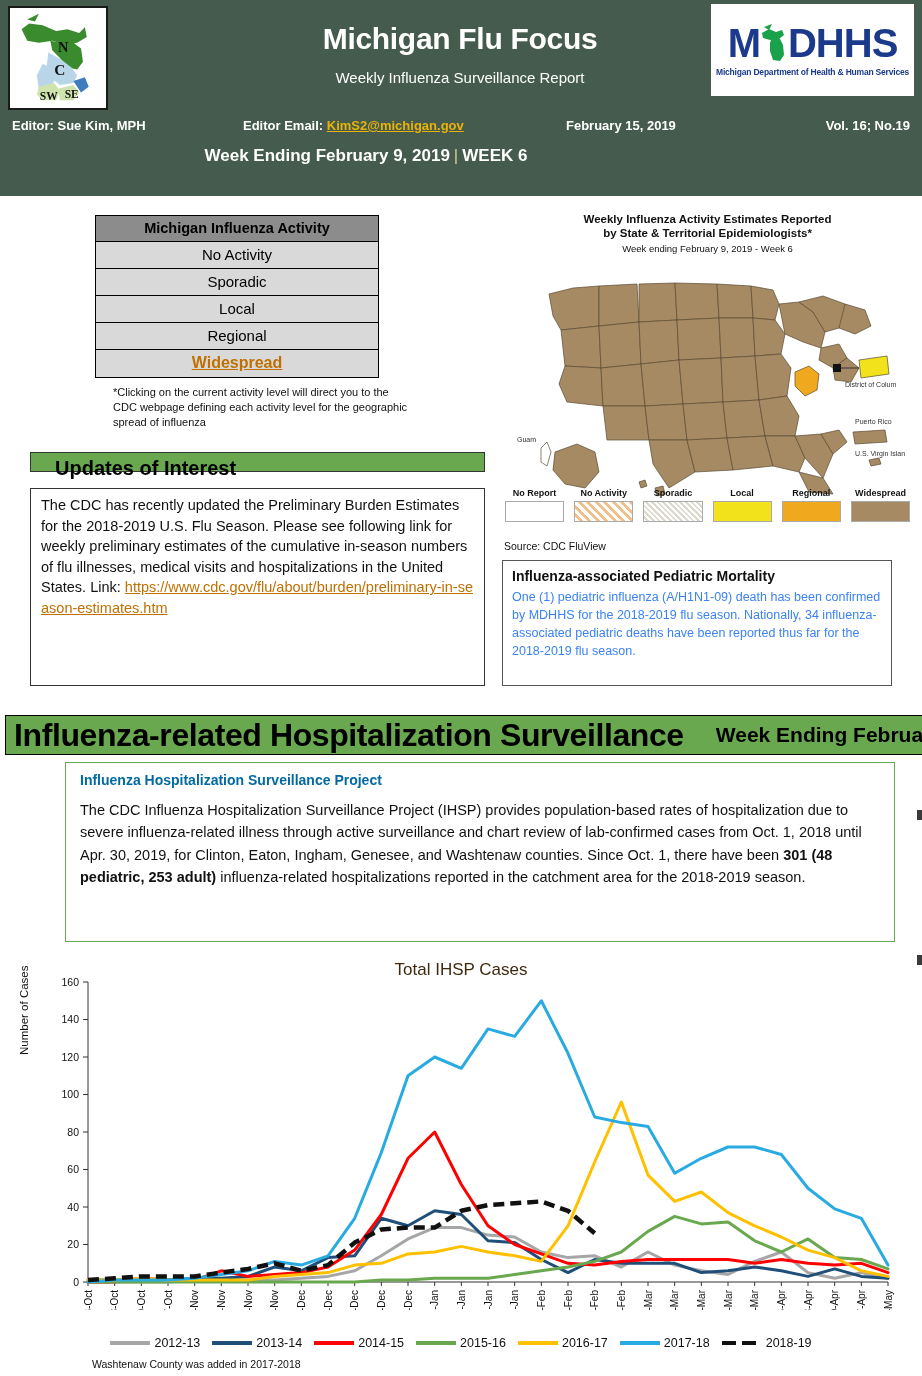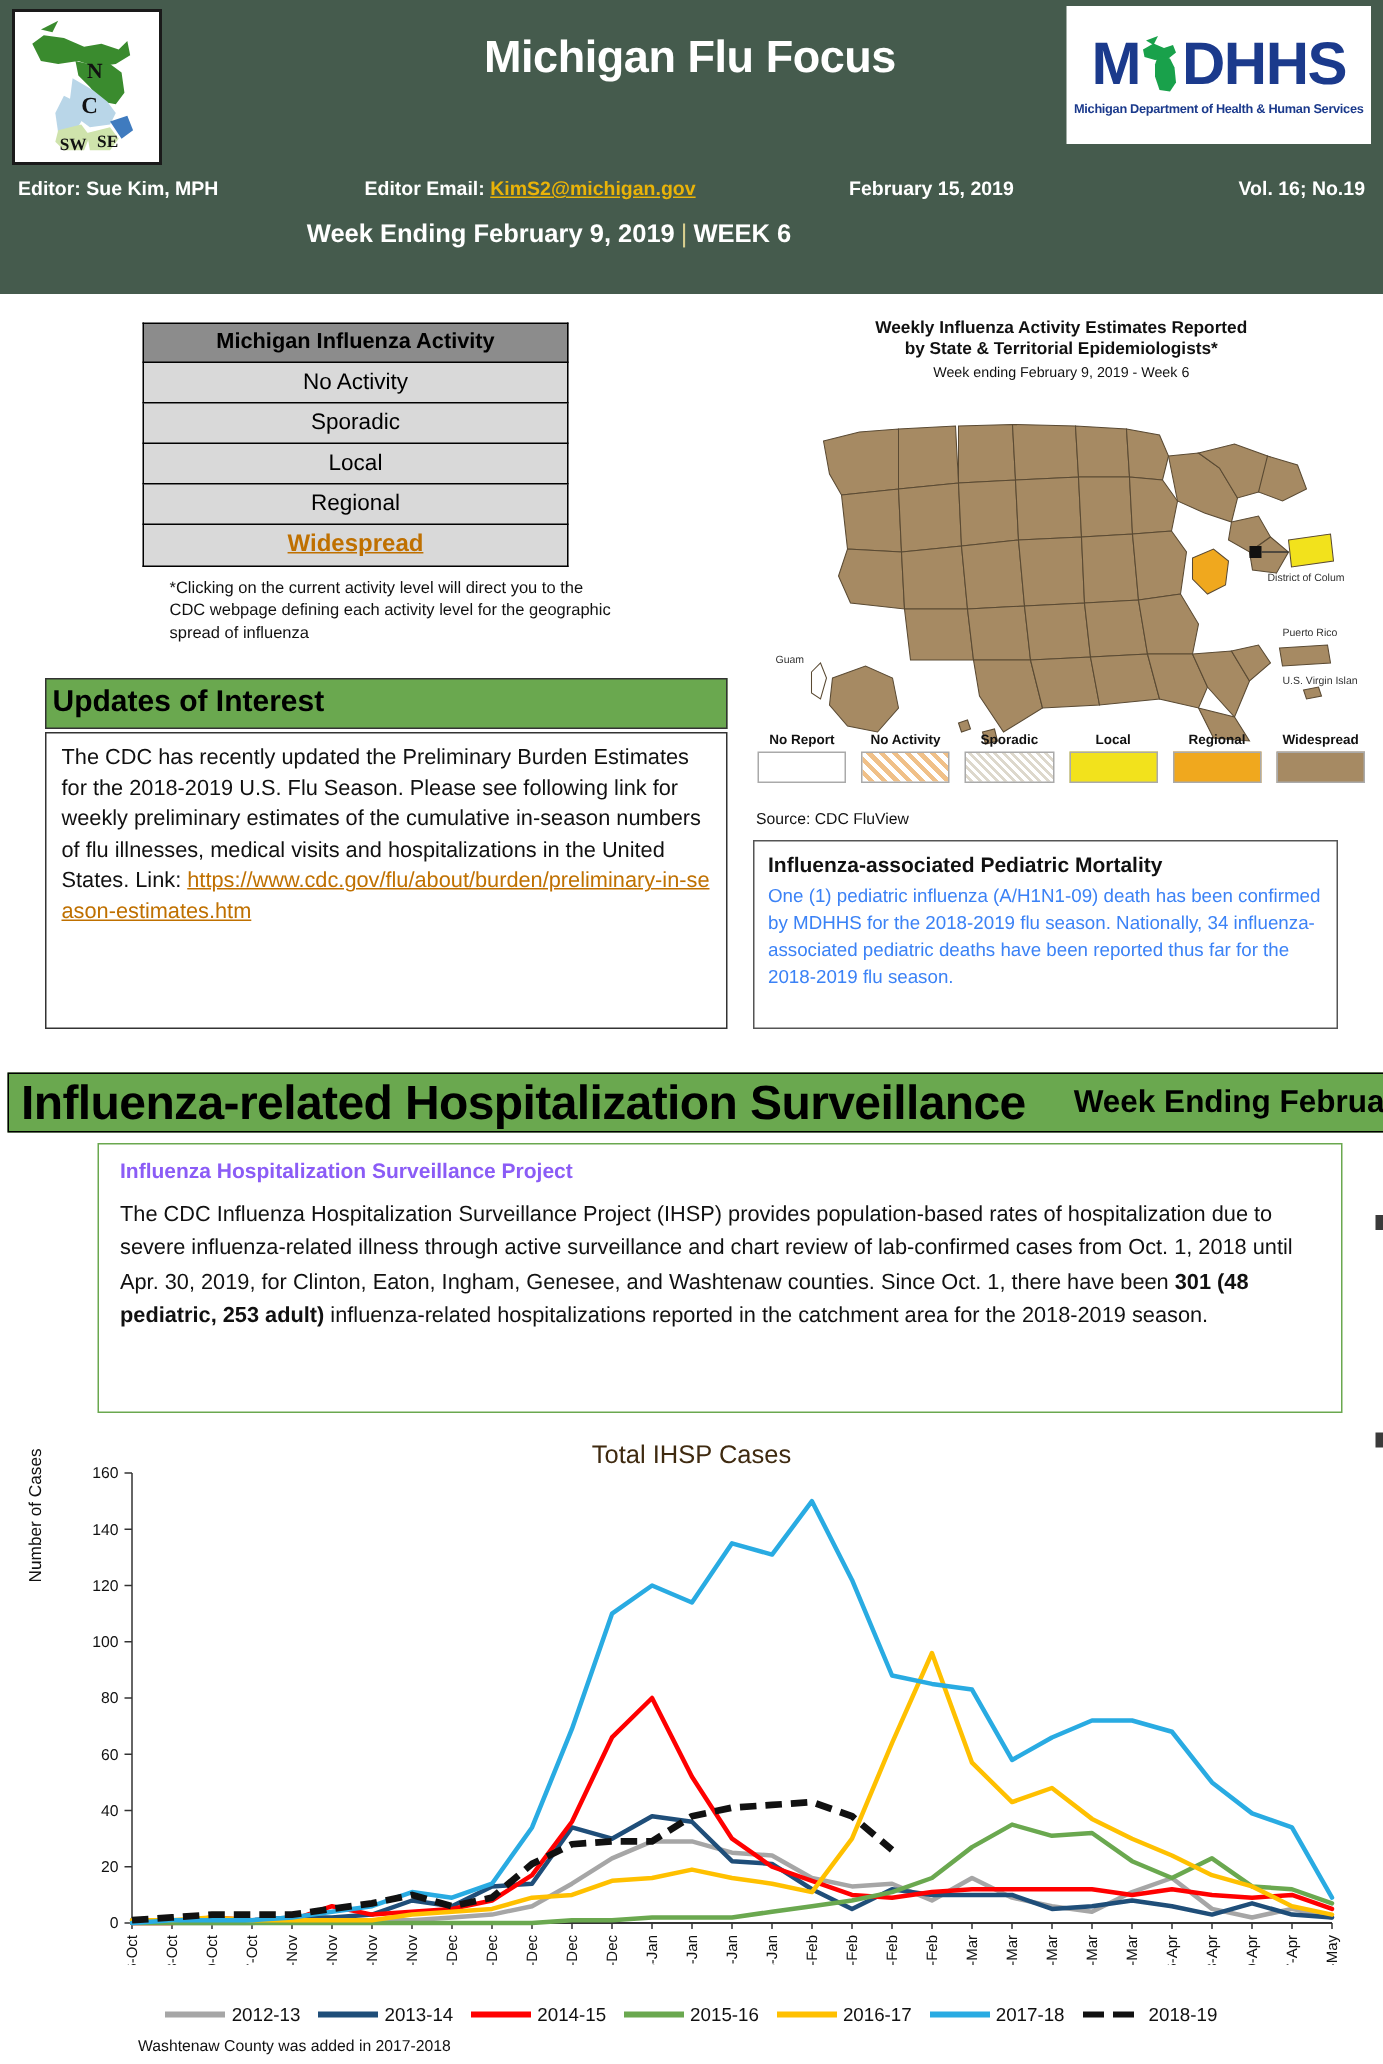--- a/index.html
+++ b/index.html
@@ -95,24 +95,24 @@
     color:#bf7000; text-decoration:underline;
   }
   .act-note {
     position:absolute; left:113px; top:385px; width:300px;
     font-size:11px; line-height:1.35; color:#111;
   }
 
   
   .updates-hdr {
     position:absolute; left:30px; top:452px;
-    width:455px; height:34px;
+    width:455px; height:20px;
     background:#6aa84f; border:1px solid #333;
     color:#000; font-size:20px; font-weight:bold;
-    padding:4px 0 0 4px;
+    padding:4px 0 0 24px;
   }
   .updates-body {
     position:absolute; left:30px; top:488px;
     width:455px; height:198px;
     background:#fff; border:1px solid #333;
     padding:6px 10px 0 10px;
     font-size:14.5px; line-height:1.42; color:#111;
   }
   .updates-body a { color:#bf7000; text-decoration:underline; word-break:break-all; }
 
@@ -167,21 +167,21 @@
   .hosp-hdr-r {
     font-size:21px; font-weight:bold; color:#000;
     margin-left:32px; white-space:nowrap;
   }
   .hosp-box {
     position:absolute; left:65px; top:762px;
     width:830px; height:180px;
     border:1px solid #6aa84f; background:#fff;
     padding:9px 14px;
   }
-  .hosp-box-title { font-size:14px; font-weight:bold; color:#8b5cf6; margin-bottom:11px; }
+  .hosp-box-title { font-size:14px; font-weight:bold; color:#0369a1; margin-bottom:11px; }
   .hosp-box-text { font-size:14.5px; line-height:1.55; color:#111; }
   .hosp-box-text b { font-weight:bold; }
 
   .edge-tick { position:absolute; background:#3a3a3a; }
 
   
   .chart-wrap { position:absolute; left:0px; top:950px; width:810px; height:426px; }
   .chart-title {
     position:absolute; left:0; top:10px; width:922px;
     text-align:center; font-size:17px; color:#3f2a10;
@@ -224,20 +224,21 @@
       <path d="M66 76 L78 72 L82 82 L74 88 Z" fill="#3f7bbf"></path>
       <text x="50" y="46" font-family="Liberation Serif, serif" font-size="15" font-weight="bold" fill="#111">N</text>
       <text x="46" y="70" font-family="Liberation Serif, serif" font-size="16" font-weight="bold" fill="#111">C</text>
       <text x="31" y="96" font-family="Liberation Serif, serif" font-size="12" font-weight="bold" fill="#111">SW</text>
       <text x="57" y="94" font-family="Liberation Serif, serif" font-size="12" font-weight="bold" fill="#111">SE</text>
     </svg>
   </div>
 
   <div class="title-block">
     <div class="main-title">Michigan Flu Focus</div>
+    <div class="sub-title">Weekly Influenza Surveillance Report</div>
   </div>
 
   <div class="mdhhs-logo">
     <div class="mdhhs-word">
       <span>M</span>
       <svg class="mdhhs-mi" viewBox="0 0 28 40">
         <path d="M4 4 L12 1 L9 7 Z" fill="#19a14b"></path>
         <path d="M2 10 L9 6 L16 9 L22 7 L24 12 L19 16 L10 17 L3 15 Z" fill="#19a14b"></path>
         <path d="M12 14 L20 16 L23 22 L24 32 L20 38 L13 37 L10 28 L10 20 Z" fill="#19a14b"></path>
       </svg>

